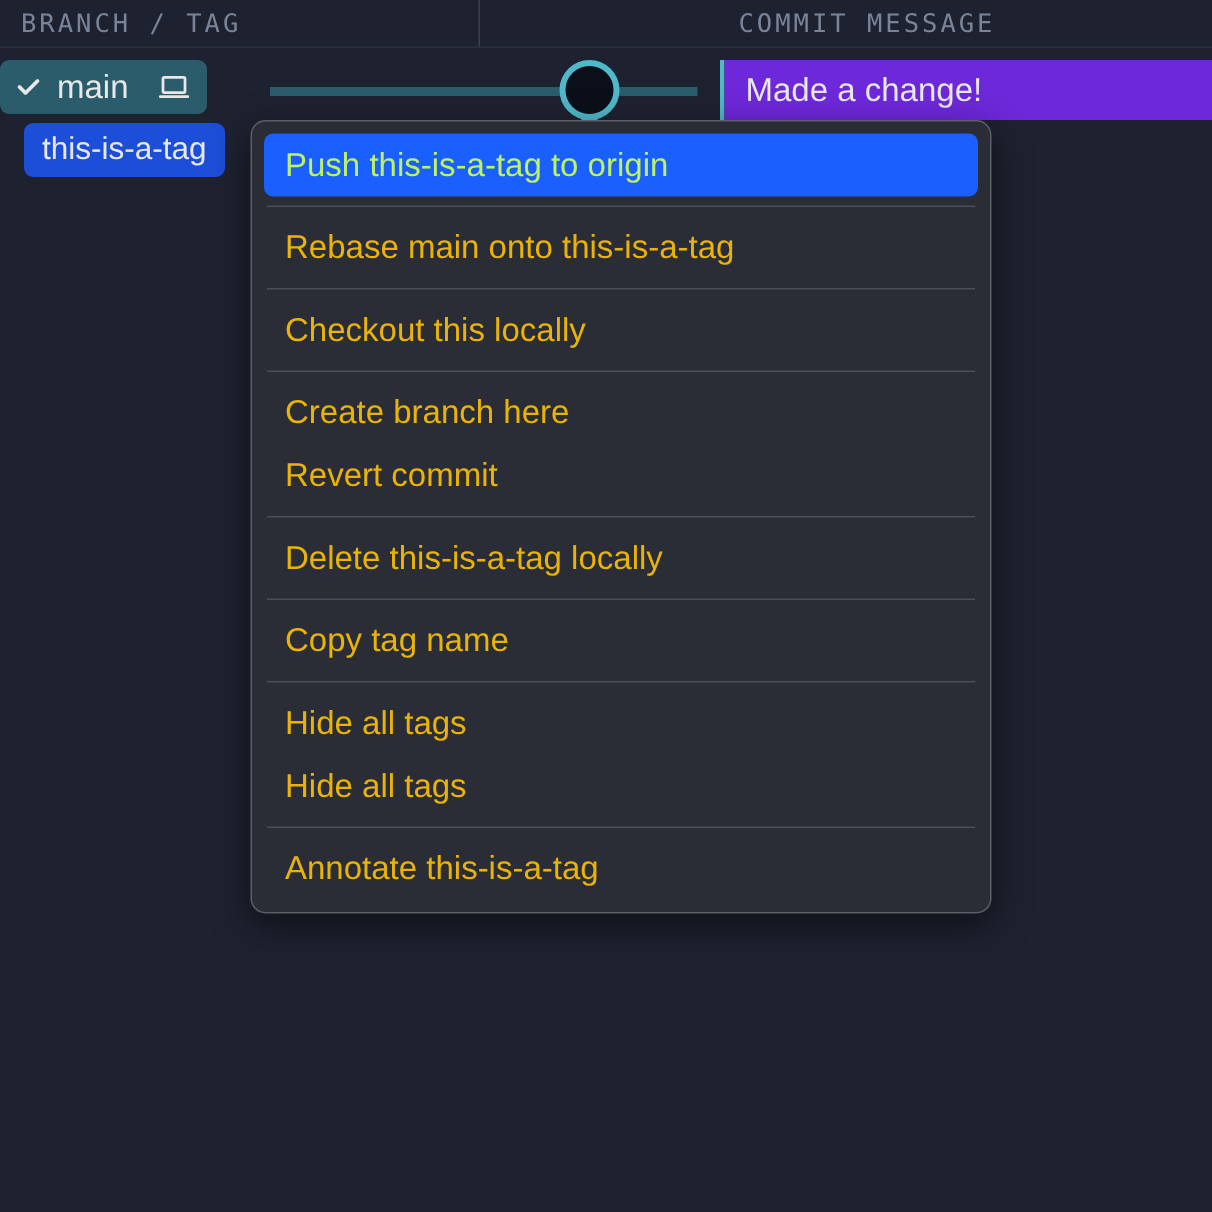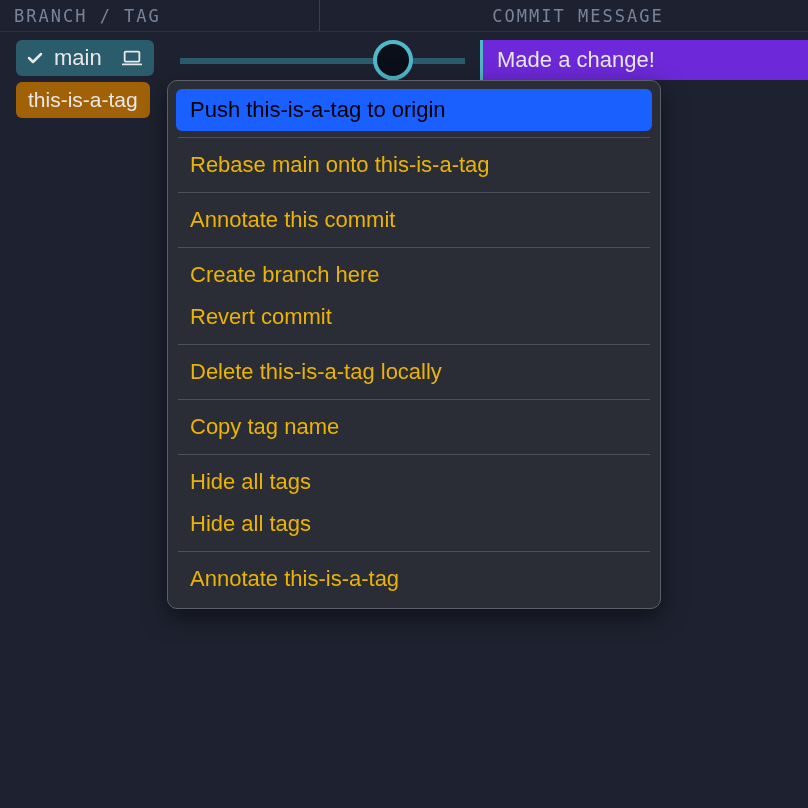--- a/index.html
+++ b/index.html
@@ -46,21 +46,20 @@
     .content-row {
       display: flex;
       height: 44px;
       margin-top: 8px;
     }
     .branch-badge {
       display: flex;
       align-items: center;
       background: #2a5c6b;
       border-radius: 6px;
-      margin-left: 16px;
       height: 36px;
       padding: 0 10px;
       gap: 10px;
     }
     .check-icon {
       width: 18px;
       height: 18px;
       display: flex;
       align-items: center;
       justify-content: center;
@@ -129,21 +128,21 @@
       padding-left: 14px;
     }
     .commit-message {
       color: #e8e8e8;
       font-size: 22px;
     }
     .tag-badge {
       position: absolute;
       top: 82px;
       left: 16px;
-      background: #a16207;
+      background: #1d4ed8;
       border-radius: 6px;
       height: 36px;
       padding: 0 12px;
       display: flex;
       align-items: center;
     }
     .tag-name {
       color: #e8e8e8;
       font-size: 21px;
     }
@@ -165,21 +164,21 @@
       justify-content: space-between;
       height: 42px;
       padding: 0 14px;
       color: #eab308;
       font-size: 22px;
       border-radius: 6px;
       cursor: pointer;
     }
     .menu-item.highlighted {
       background: #1a5fff;
-      color: #000000;
+      color: #bef264;
     }
     .menu-separator {
       height: 1px;
       background: #4a4f5a;
       margin: 6px 2px;
     }
     .submenu-arrow {
       font-size: 18px;
       font-weight: bold;
     }
@@ -228,21 +227,21 @@
 <div class="context-menu" id="context-menu">
     <div class="menu-item highlighted">
       <span>Push this-is-a-tag to origin</span>
     </div>
     <div class="menu-separator"></div>
     <div class="menu-item">
       <span>Rebase main onto this-is-a-tag</span>
     </div>
     <div class="menu-separator"></div>
     <div class="menu-item">
-      <span>Annotate this commit</span>
+      <span>Checkout this locally</span>
     </div>
     <div class="menu-separator"></div>
     <div class="menu-item">
       <span>Create branch here</span>
     </div>
     <div class="menu-item">
       <span>Revert commit</span>
     </div>
     <div class="menu-separator"></div>
     <div class="menu-item">

